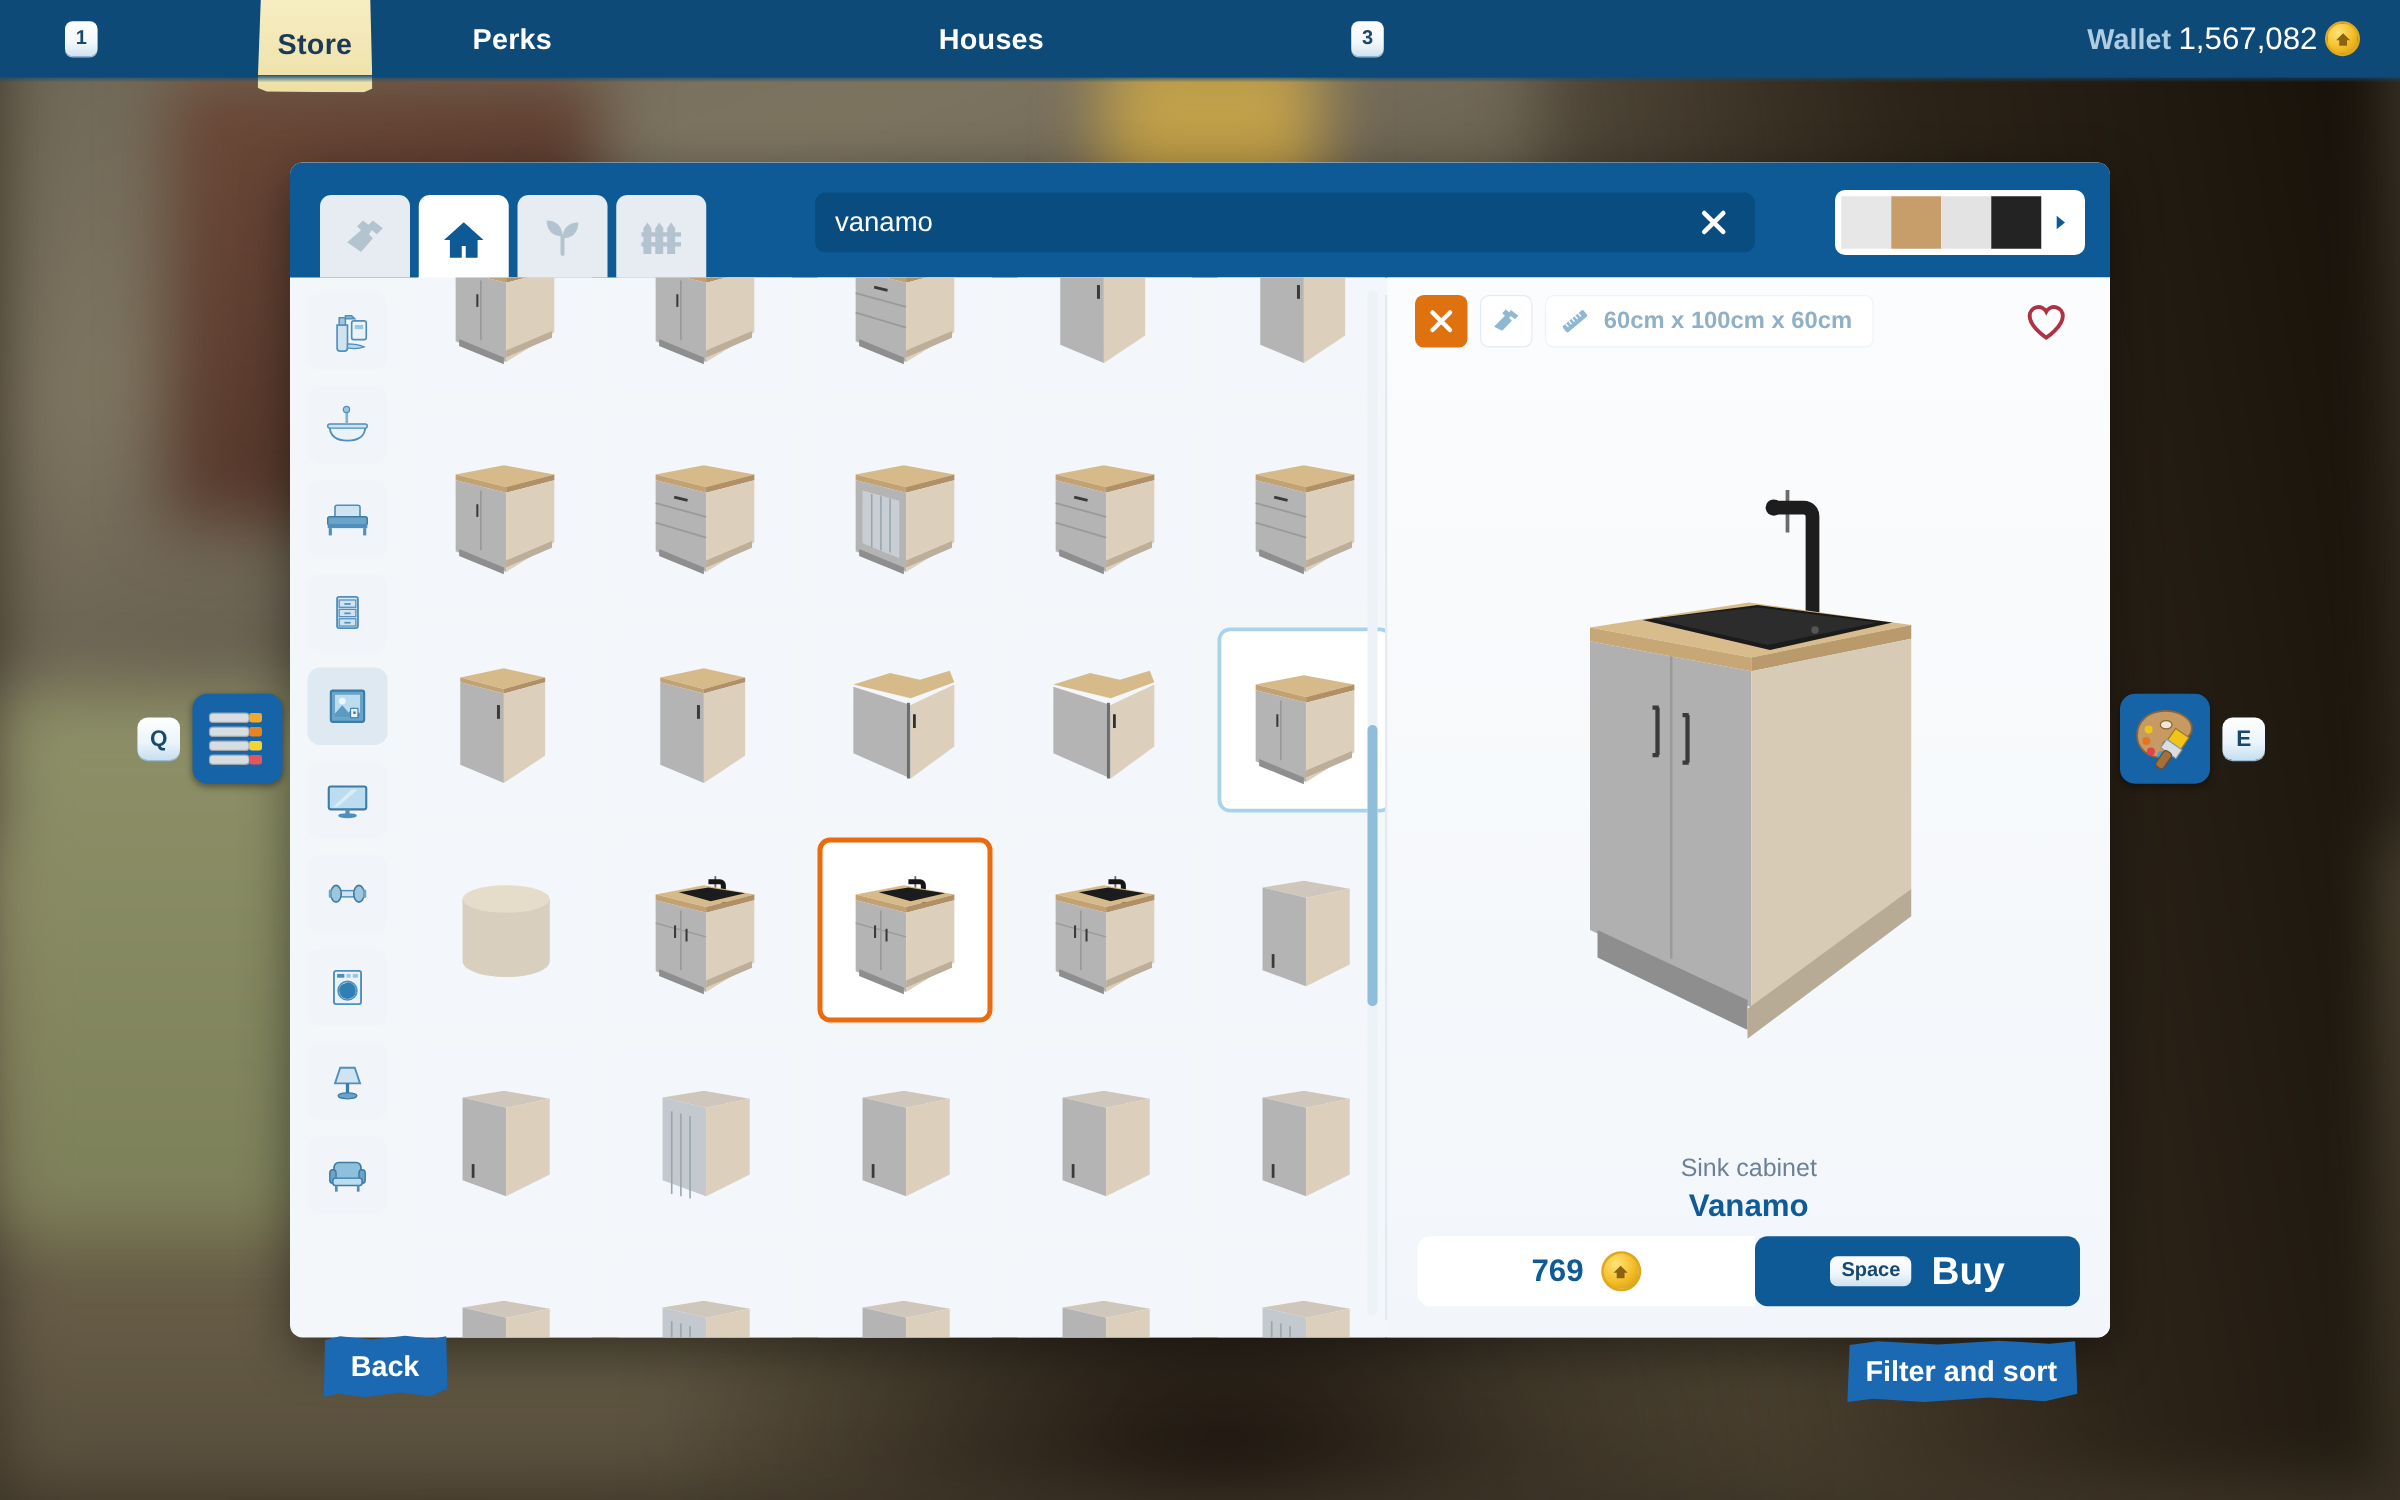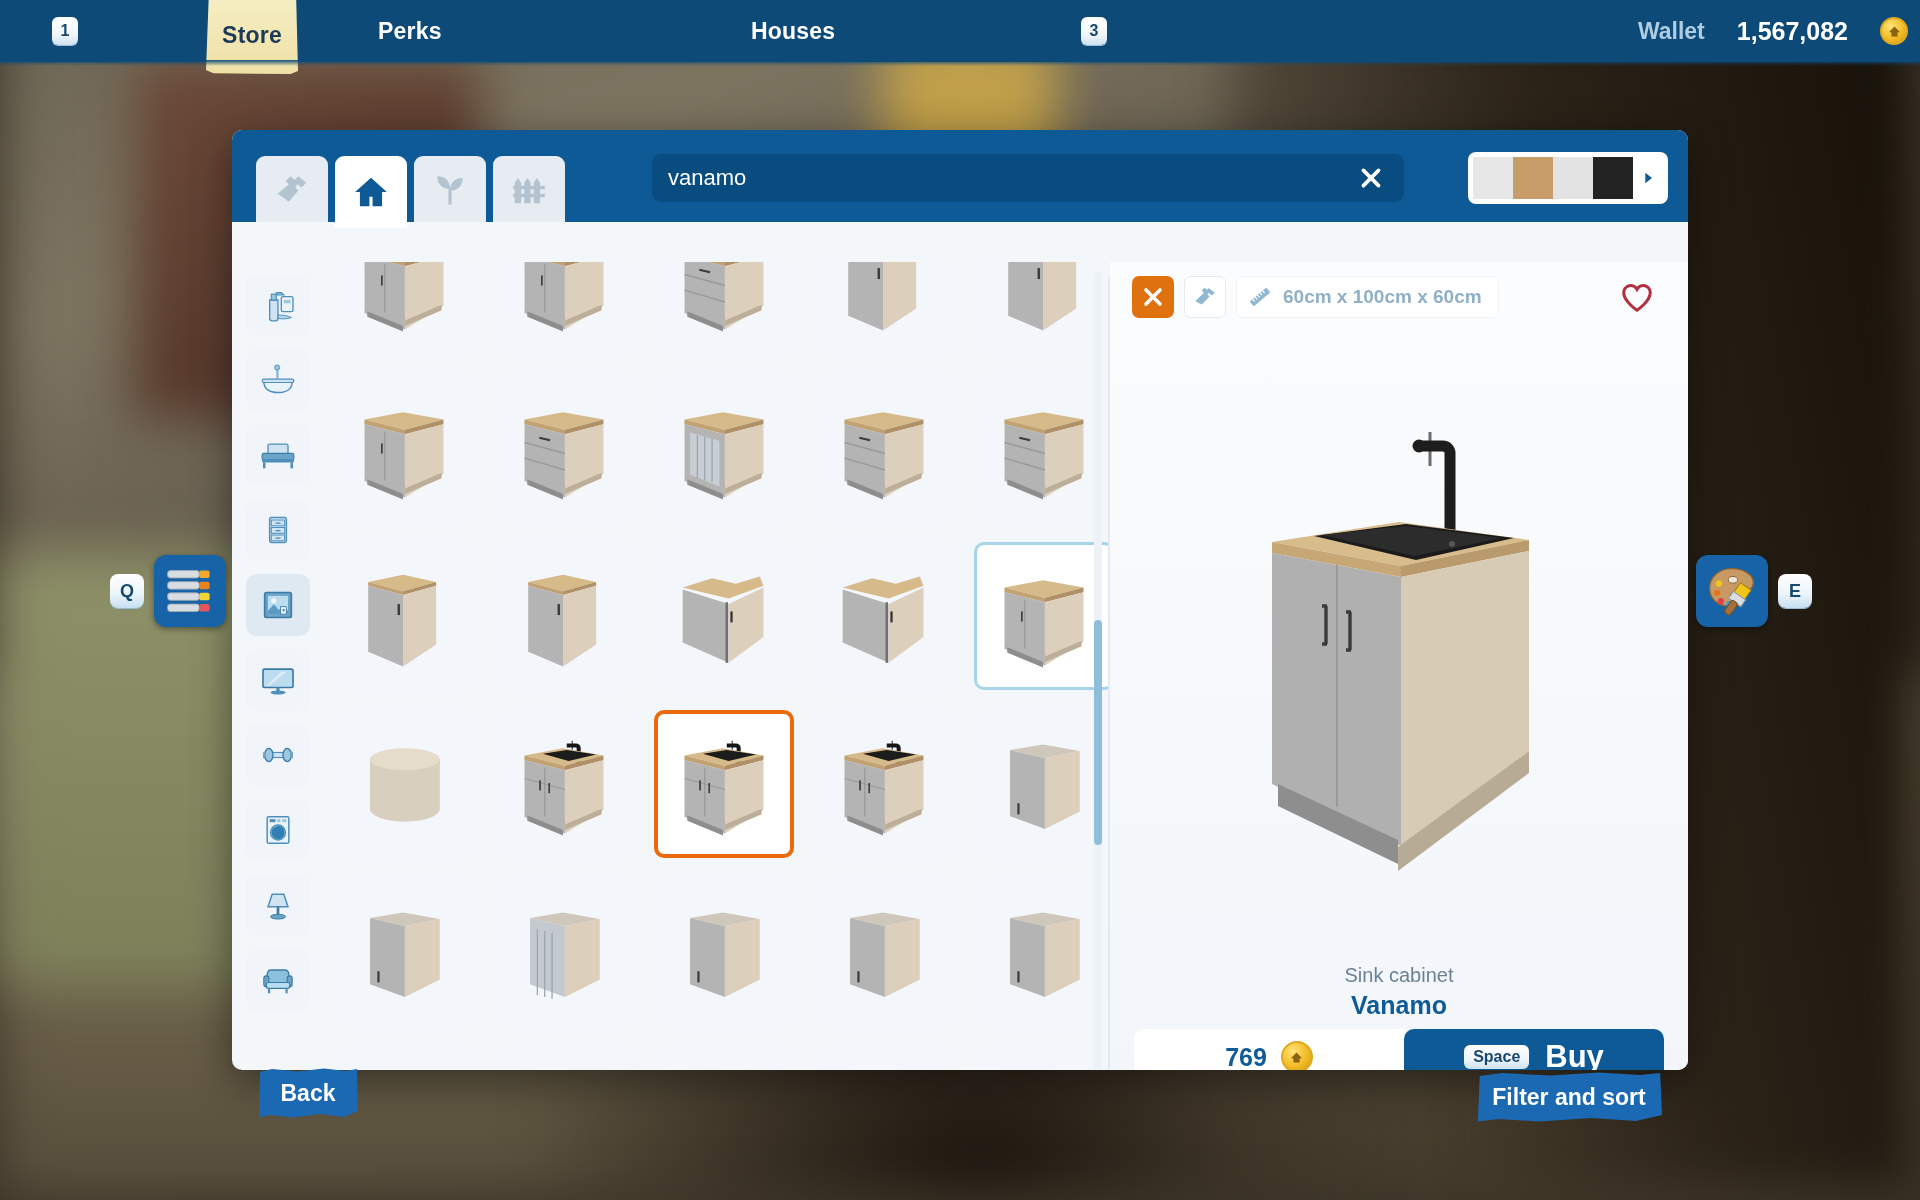--- a/index.html
+++ b/index.html
@@ -54,24 +54,24 @@
   #nav-store {
     left:206px; width:92px; justify-content:center; color:#1b3a58;
     background:linear-gradient(180deg,#f6eec4 0%,#f2e7b4 55%,#ede0a6 100%);
     height:78px; top:-4px;
     box-shadow:0 2px 5px rgba(0,0,0,.35);
     clip-path: polygon(3% 0,98% 2%,100% 96%,92% 100%,8% 99%,0 95%);
   }
   #nav-perks  { left:358px;margin-left:20px; }
   #nav-auction{ left:512px; }
   #nav-houses { left:751px; }
-  #wallet-wrap { position:absolute; right:12px; top:0; height:62px;
-    display:flex; align-items:center; gap:32px; }
+  #wallet-wrap { position:absolute; right:32px; top:0; height:62px;
+    display:flex; align-items:center; gap:6px; }
   #wallet-label { color:#aecde3; font-size:23px; font-weight:700; }
-  #wallet-amount{ color:#ffffff; font-size:25px; font-weight:700; }
+  #wallet-amount{ color:#ffffff; font-size:25px; font-weight:400; }
   .coin {
     width:28px; height:28px; border-radius:50%;
     background:radial-gradient(circle at 35% 30%,#ffe37a,#f3bc24 55%,#c8941a 100%);
     border:2px solid #e0a81e; display:flex; align-items:center; justify-content:center;
   }
   .coin svg { width:15px; height:15px; fill:#8a6310; }
 
   
   .sidewidget { position:absolute; z-index:30; display:flex; align-items:center; gap:10px; }
   #side-left  { left:110px; top:555px; }
@@ -132,21 +132,21 @@
   #swatch-bar {
     position:absolute; right:20px; top:22px; height:52px;
     background:#ffffff; border-radius:8px; display:flex; align-items:center;
     padding:5px; gap:0;
   }
   .swatch { width:40px; height:42px; cursor:pointer; }
   #swatch-next { width:30px; display:flex; align-items:center; justify-content:center; cursor:pointer; }
   #swatch-next svg { width:16px; height:16px; fill:#0d5a96; }
 
   
-  #modal-body { position:absolute; left:0; top:92px; width:100%; height:848px; display:flex;margin-top:40px; }
+  #modal-body { position:absolute; left:0; top:92px; width:100%; height:848px; display:flex; }
 
   
   #rail {
     width:96px; padding:12px 0 0 14px; display:flex; flex-direction:column;
     gap:13px; overflow:hidden;
   }
   .rail-item {
     width:64px; height:62px; border-radius:10px; background:#f1f5f9;
     display:flex; align-items:center; justify-content:center; cursor:pointer; flex:0 0 auto;
   }

